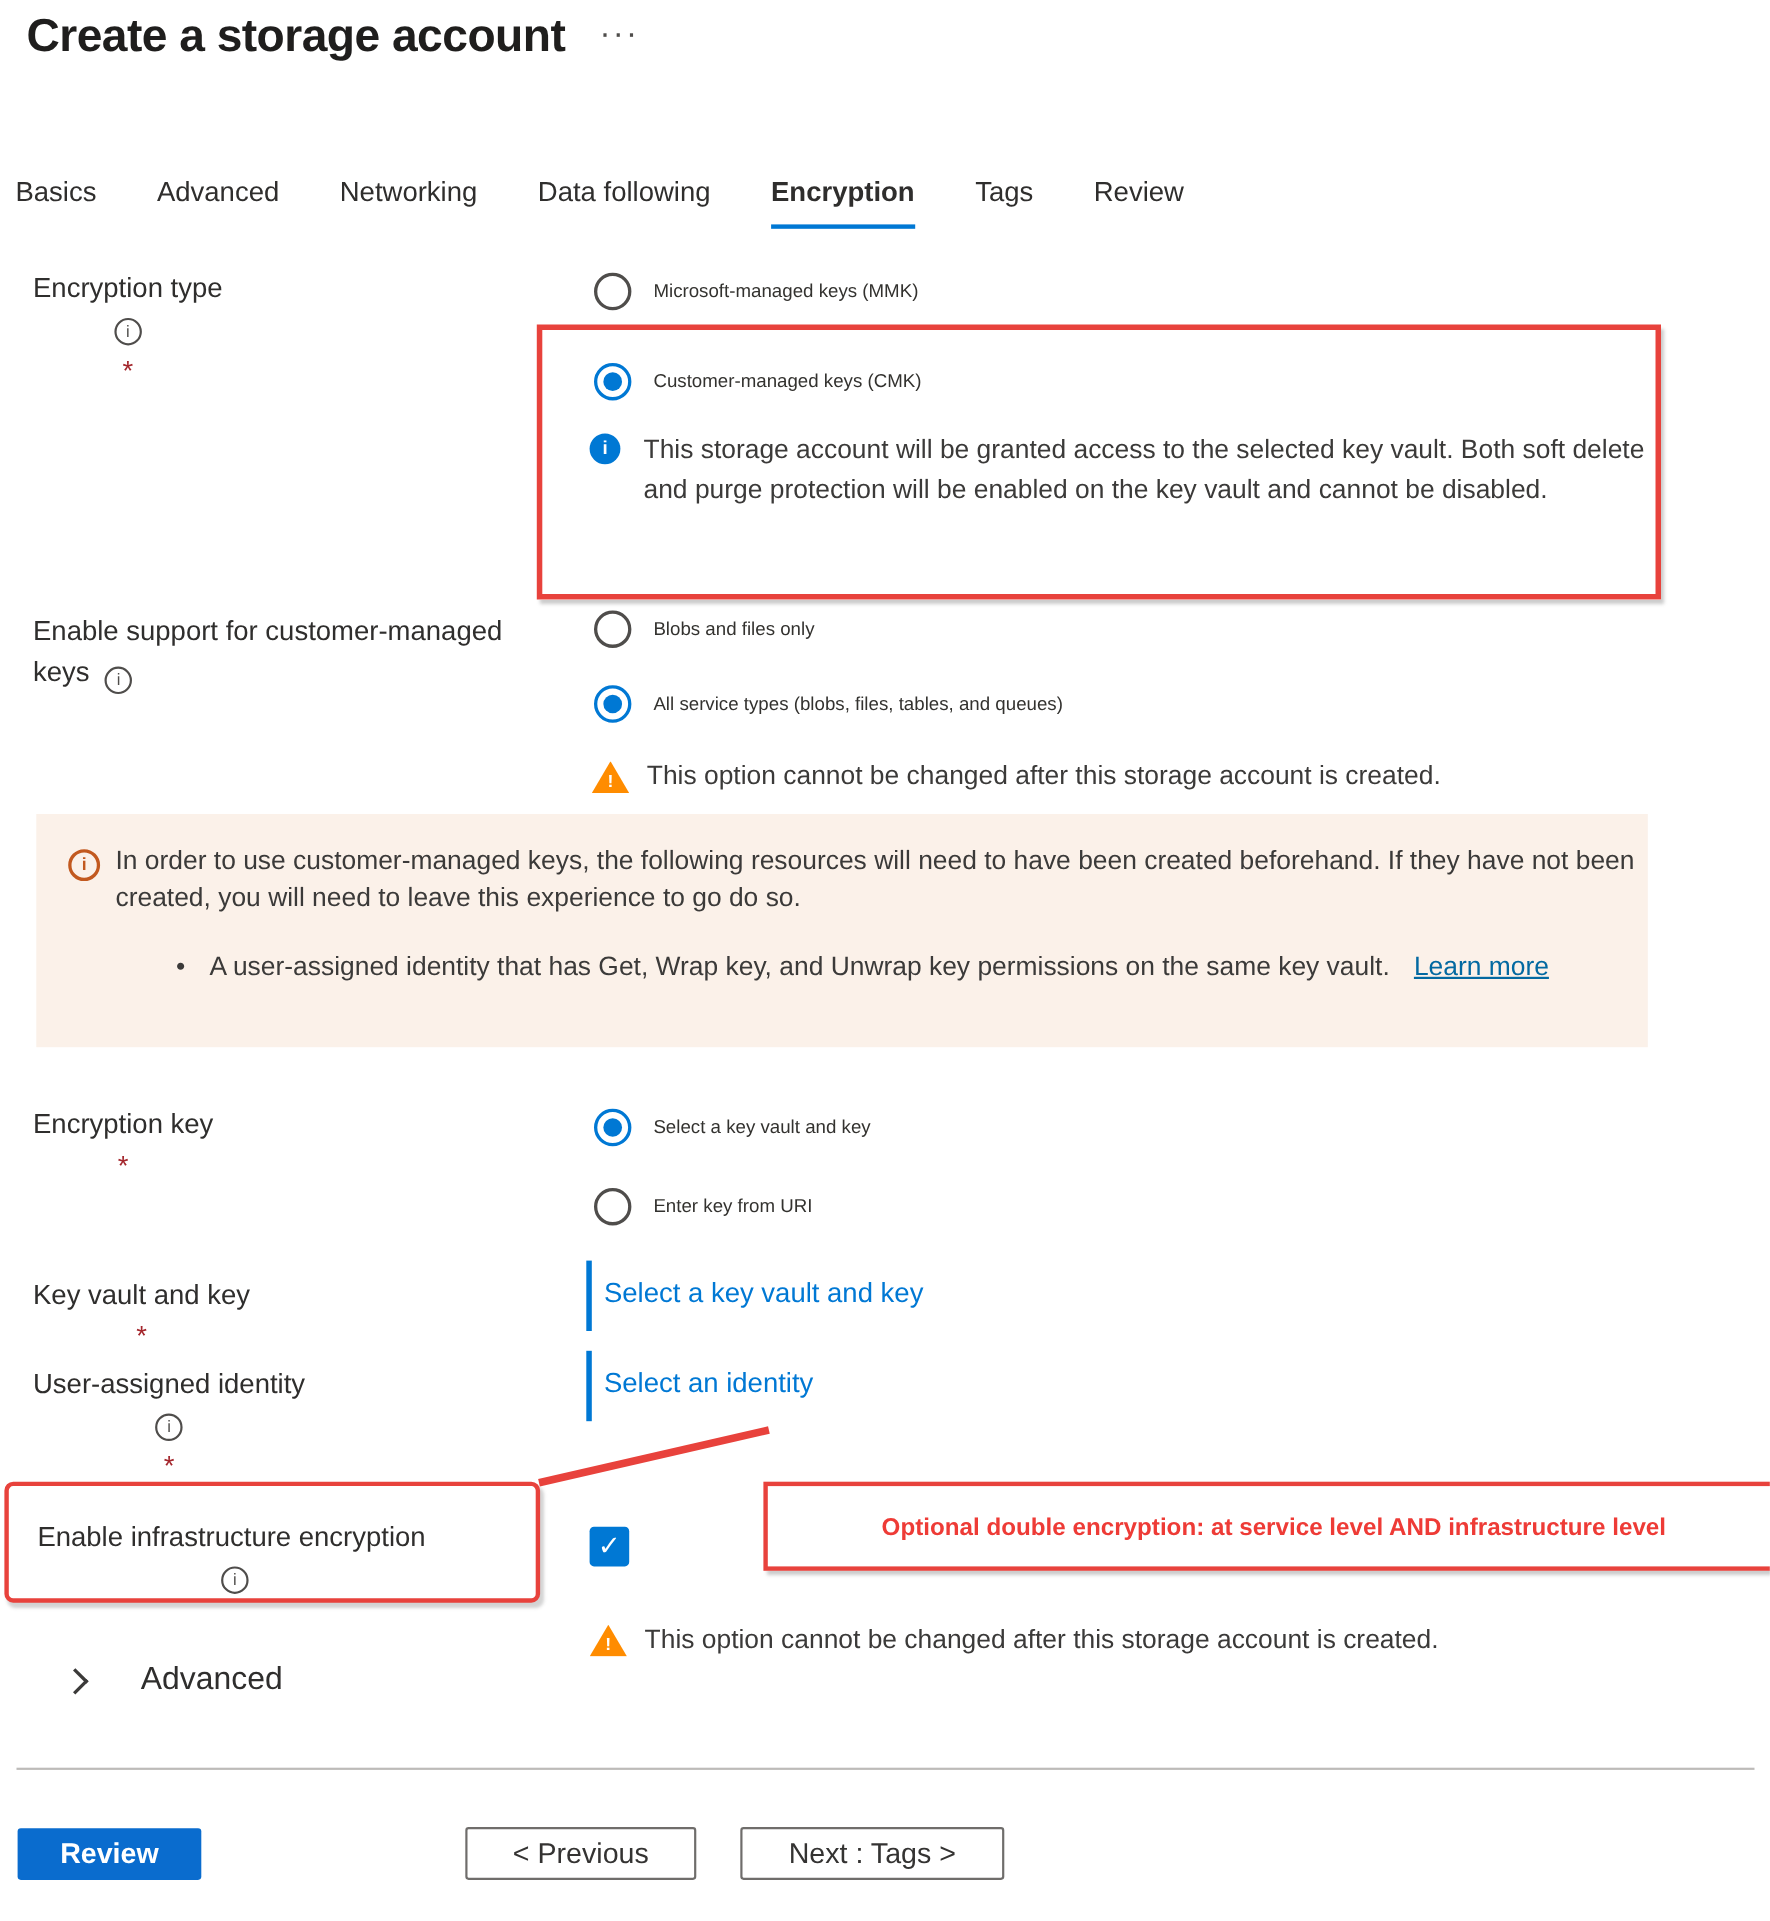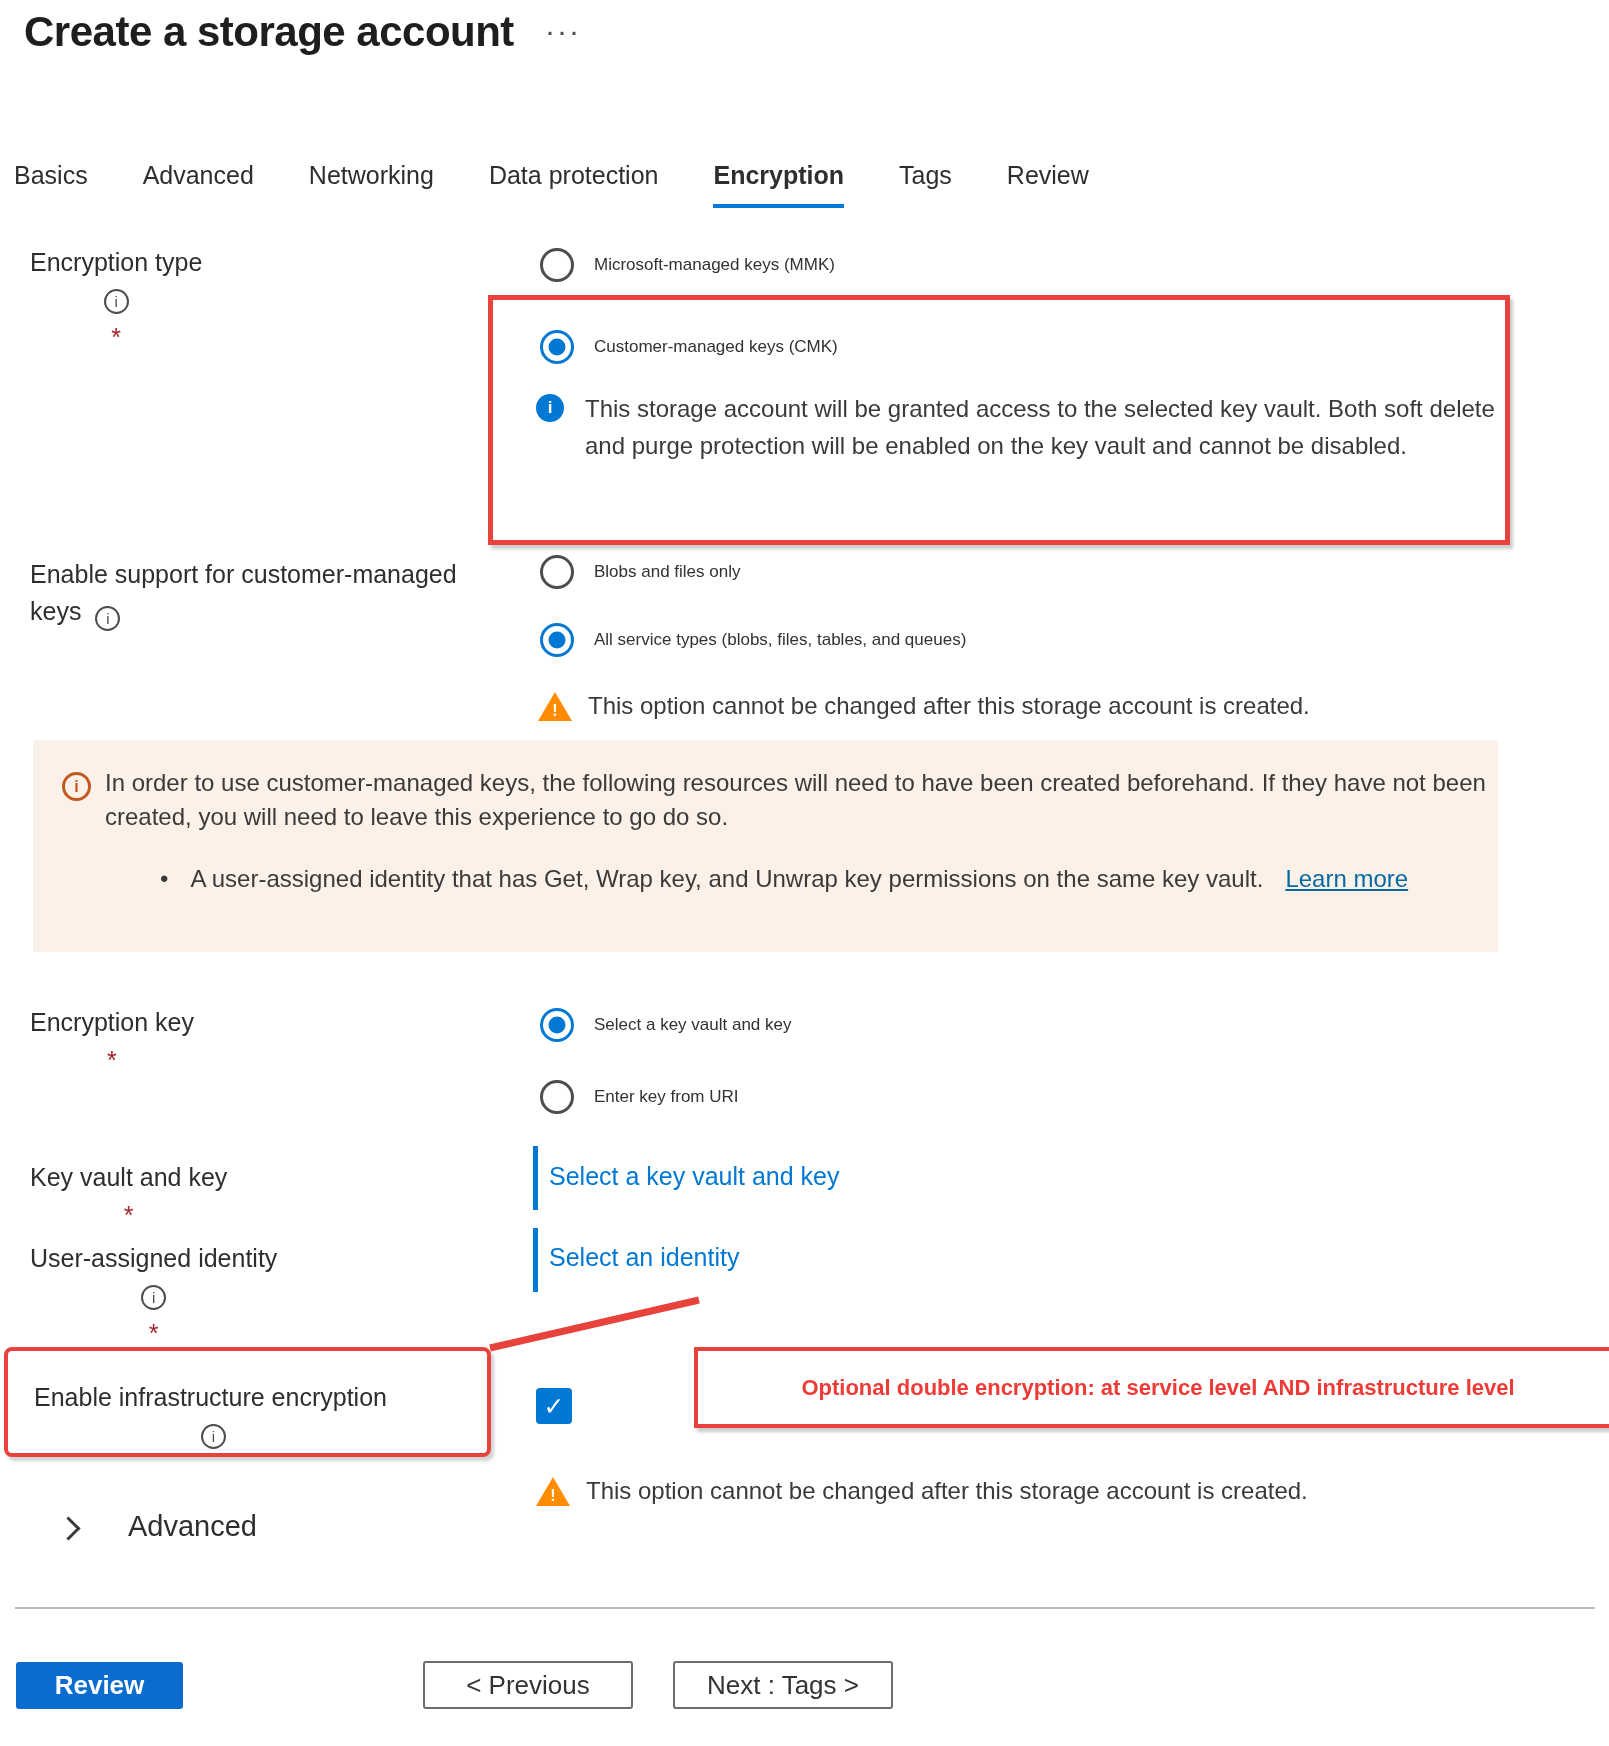--- a/index.html
+++ b/index.html
@@ -82,21 +82,21 @@
 
 <div class="canvas">
 
   <div class="abs title" style="left:24px; top:8px;text-align:center;">Create a storage account</div>
   <div class="abs more" style="left:545px; top:14px;">···</div>
 
   <div class="abs tabs" style="left:14px; top:128px;">
     <div class="tab">Basics</div>
     <div class="tab">Advanced</div>
     <div class="tab">Networking</div>
-    <div class="tab">Data protection</div>
+    <div class="tab">Data following</div>
     <div class="tab sel">Encryption</div>
     <div class="tab">Tags</div>
     <div class="tab">Review</div>
   </div>
 
   <div class="abs lblrow" style="left:30px; top:248px;">
     <span>Encryption type</span>
     <span class="i-gray">
         <span>i</span>
       </span>
@@ -211,15 +211,15 @@
     <span class="warn-text">This option cannot be changed after this storage account is created.</span>
   </div>
 
   <span class="abs chev" style="left:60px; top:1520px;"></span>
   <div class="abs adv-label" style="left:128px; top:1510px;">Advanced</div>
 
   <div class="abs divider" style="left:15px; top:1607px; width:1580px;"></div>
 
   <div class="abs btn primary" style="left:16px; top:1662px; width:167px; height:47px;">Review</div>
   <div class="abs btn secondary" style="left:423px; top:1661px; width:210px; height:48px;">&lt; Previous</div>
-  <div class="abs btn secondary" style="left:673px; top:1661px; width:220px; height:48px;">Next : Tags &gt;</div>
+  <div class="abs btn secondary" style="left:673px; top:1661px; width:240px; height:48px;">Next : Tags &gt;</div>
 
 </div>
 
 </body></html>

